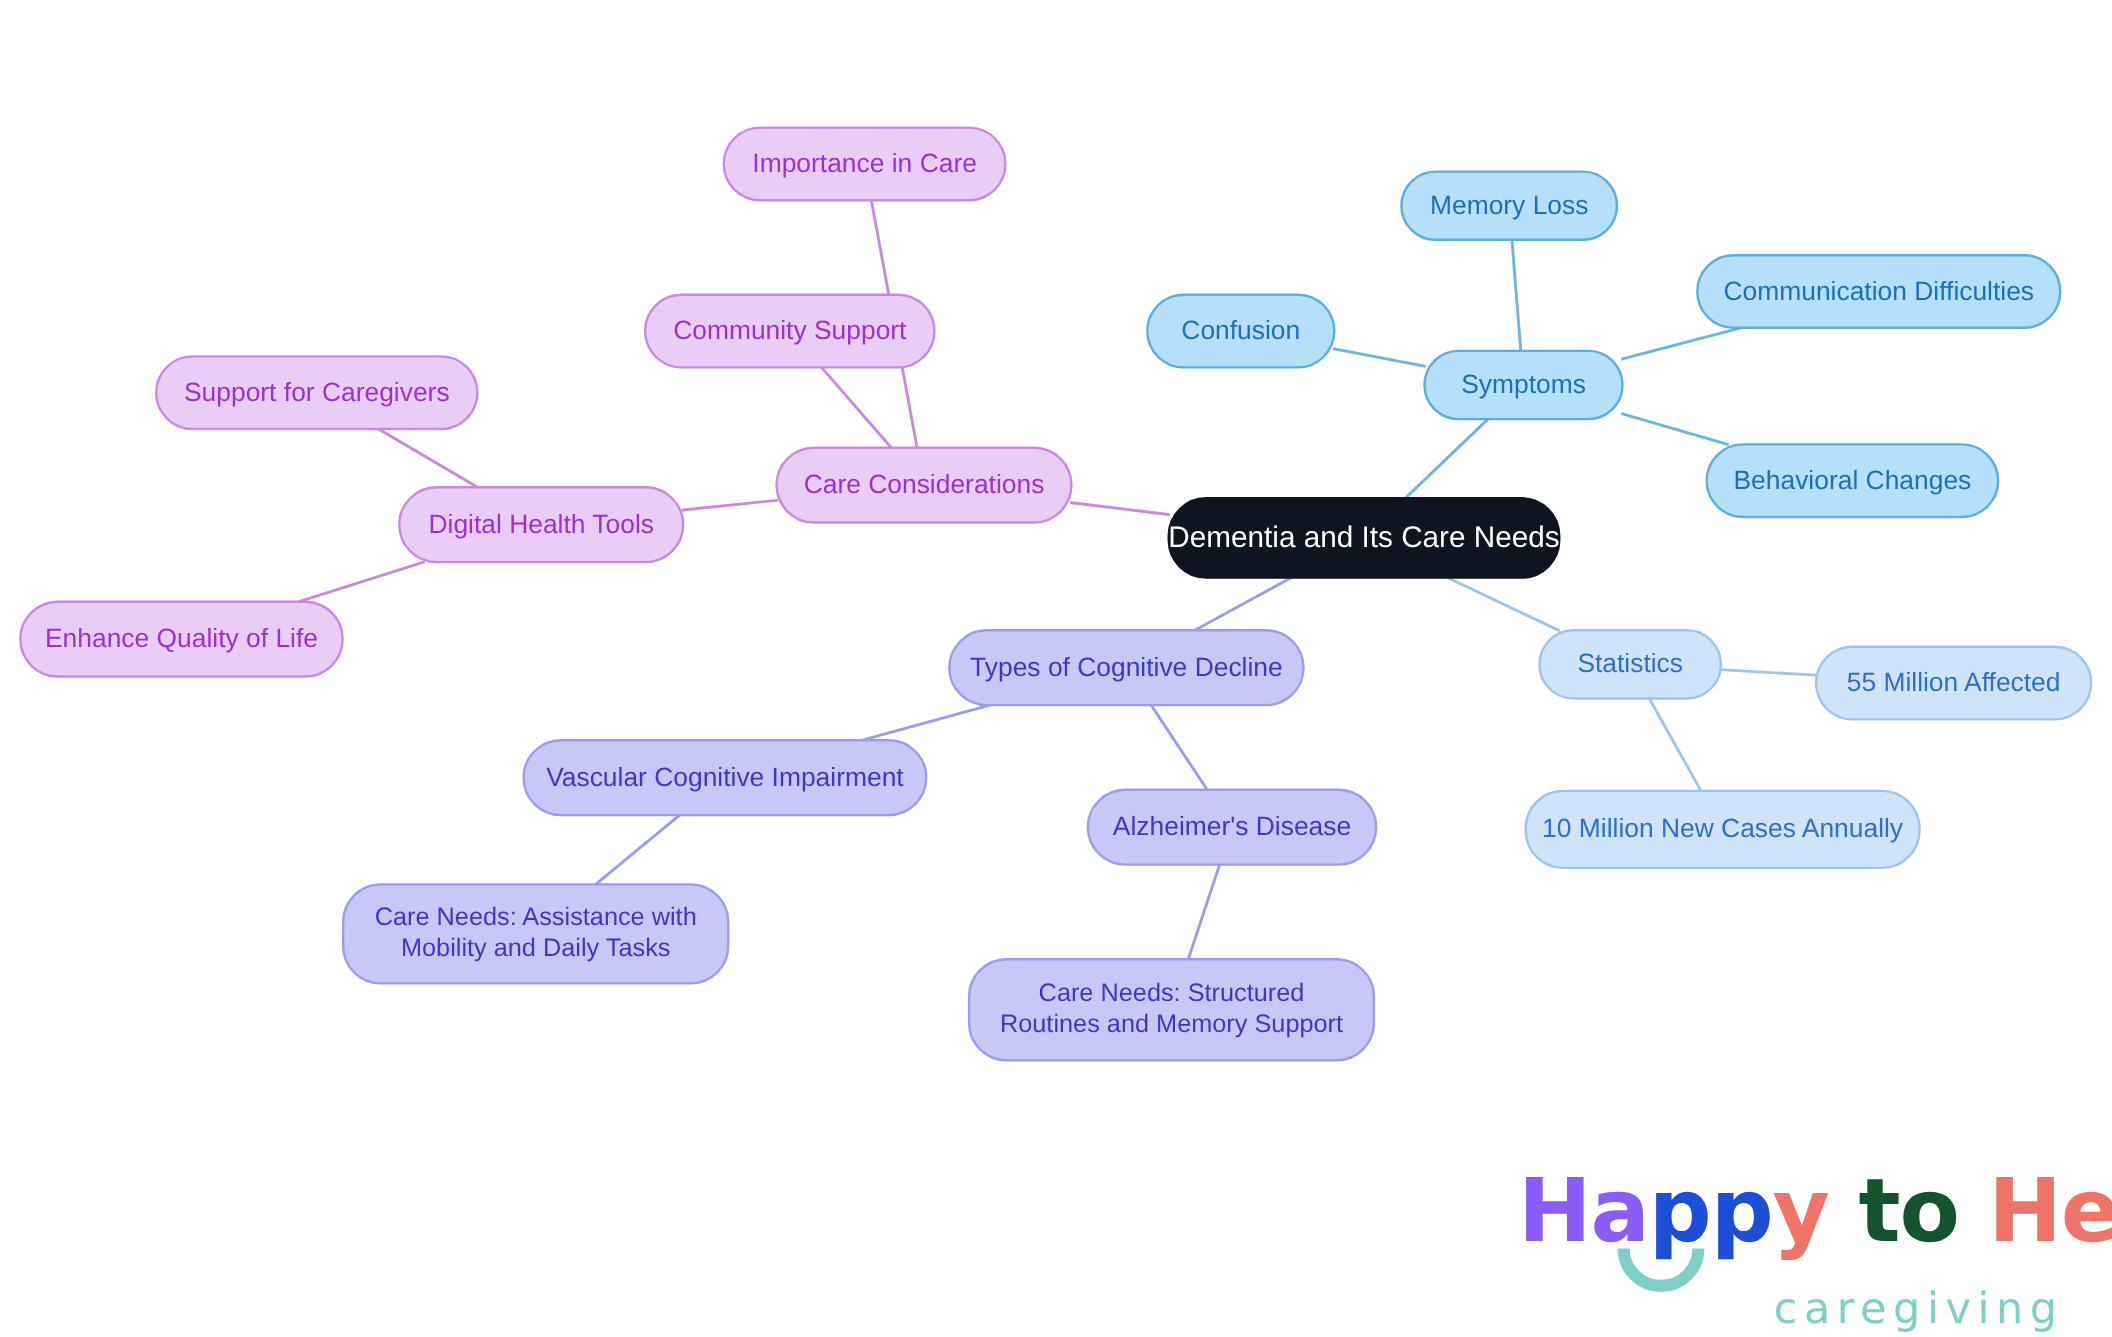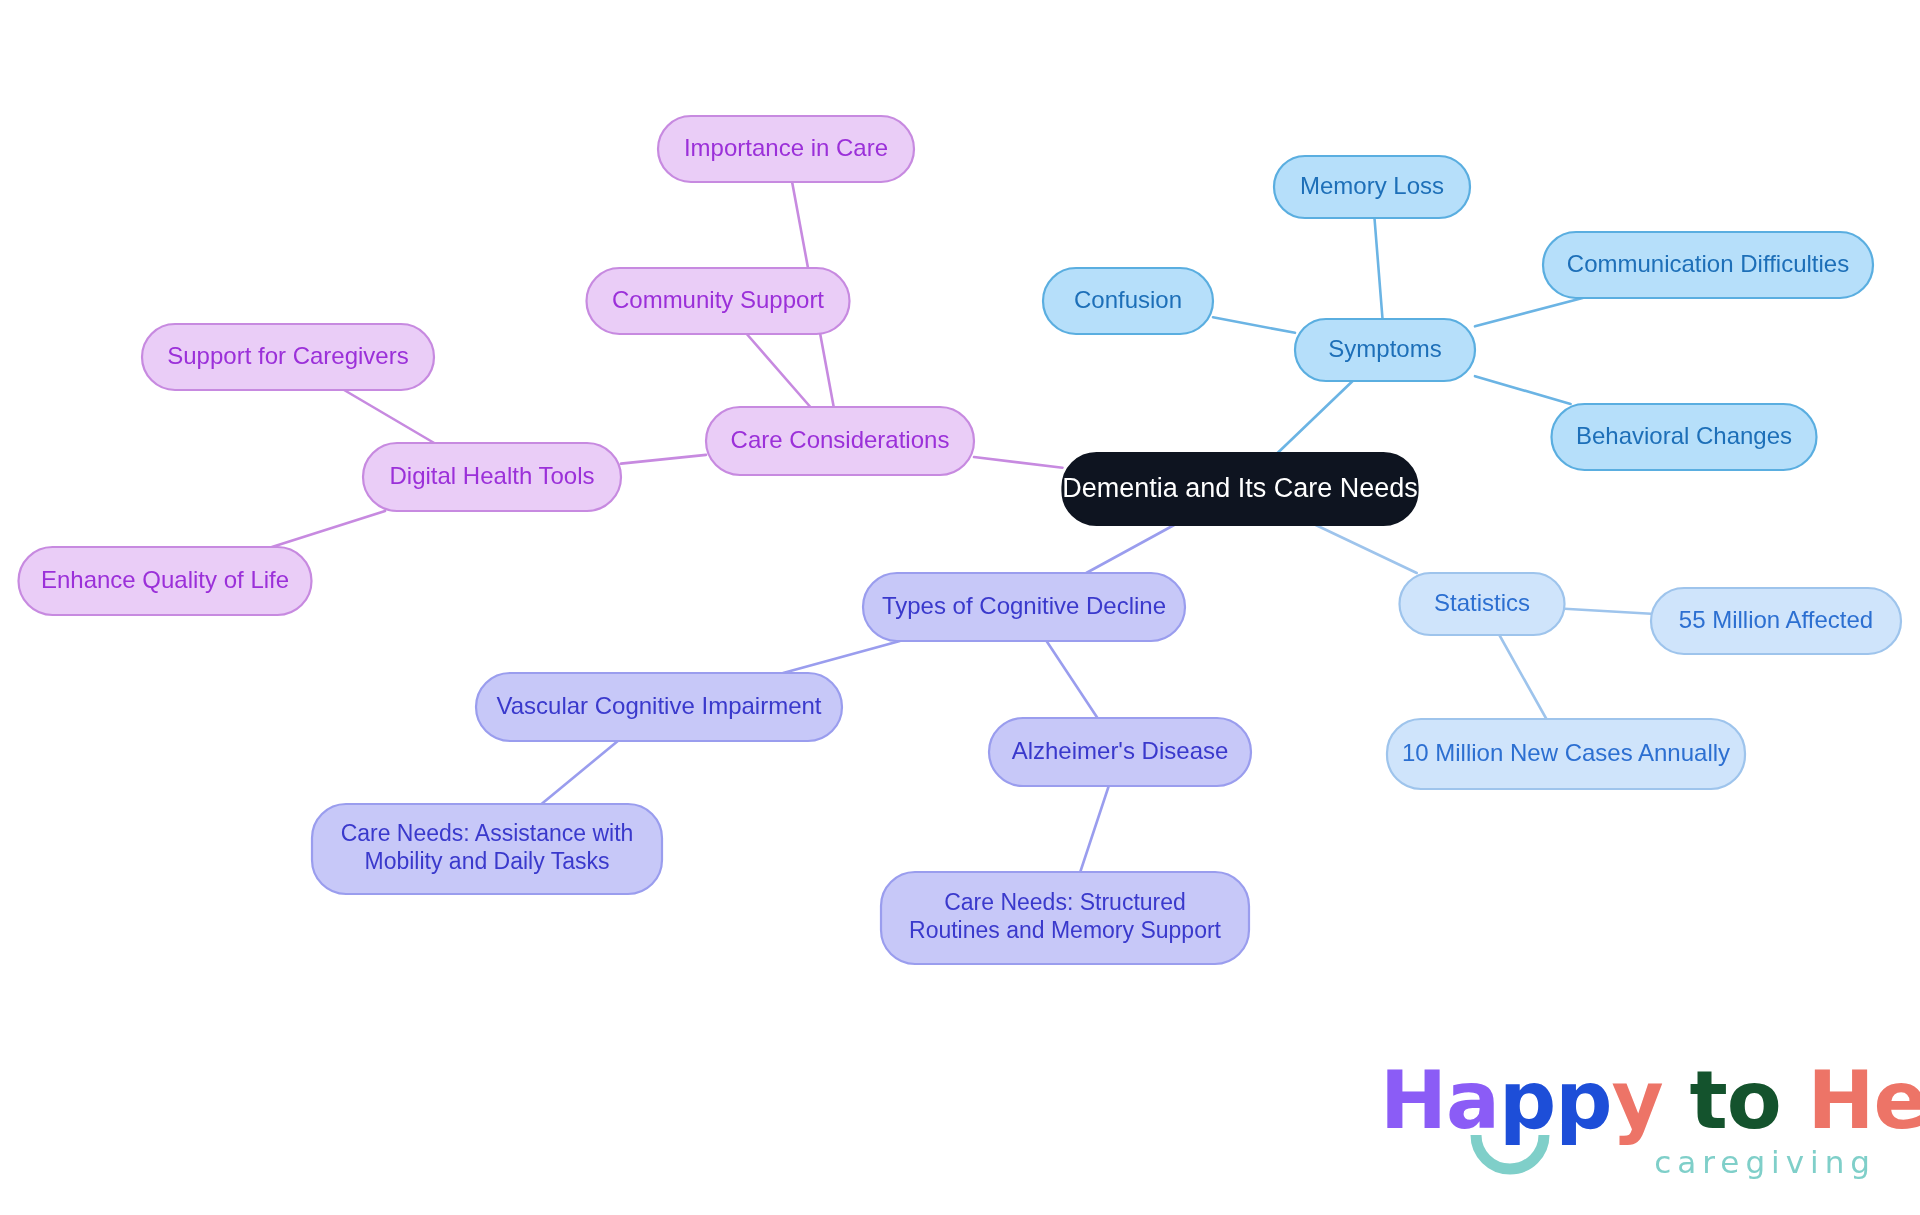--- a/index.html
+++ b/index.html
@@ -47,24 +47,25 @@
   .logo-wordmark {
     font-family: "DejaVu Sans", sans-serif;
     font-size: 80px;
     font-weight: 700;
     letter-spacing: -1px;
     line-height: 1;
     white-space: nowrap;
   }
   .logo-sub {
     font-family: "DejaVu Sans", sans-serif;
-    font-size: 31px;
+    font-size: 39px;
     font-weight: 400;
     letter-spacing: 6px;
     line-height: 1;
+    margin-top: 24px;
   }
 </style>
 </head>
 <body>
 
 <svg id="mindmap-canvas" viewBox="0 0 1920 1215">
   <g id="edges-layer">
       <line x1="1277.5539568345323" y1="453" x2="1352.6618705035971" y2="381" stroke="#6BB4E4" class="edge-line"></line>
       <line x1="1382.5276073619632" y1="319" x2="1374.4723926380368" y2="218" stroke="#6BB4E4" class="edge-line"></line>
       <line x1="1475" y1="326.3157894736842" x2="1582.6" y2="298" stroke="#6BB4E4" class="edge-line"></line>

